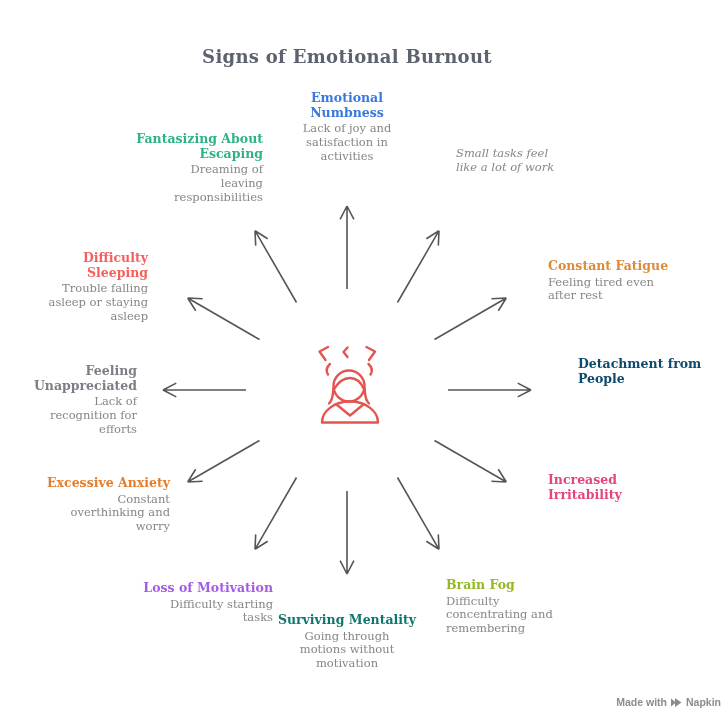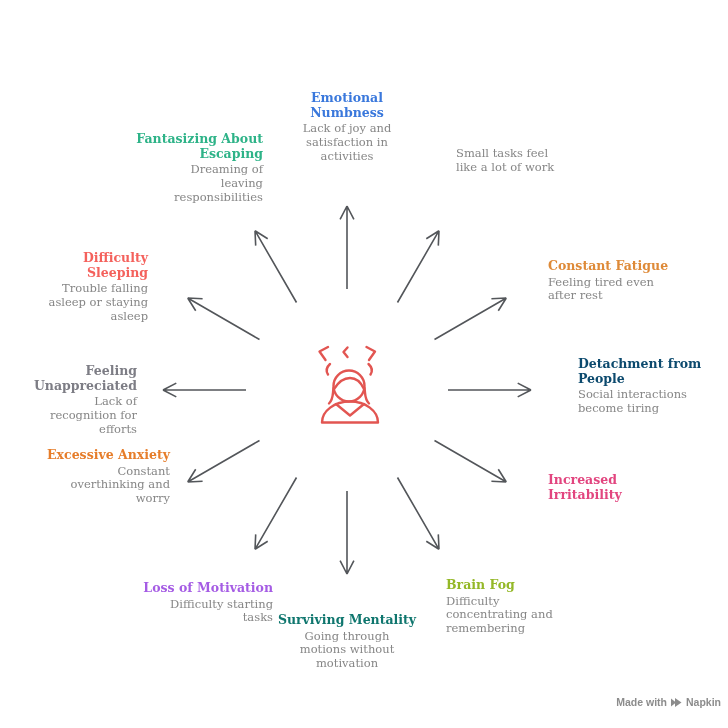--- a/index.html
+++ b/index.html
@@ -19,35 +19,36 @@
   .align-l { text-align:left; }
   .align-r { text-align:right; }
   .pos0  { left:267px; top:91px;  width:160px; }
   .pos1  { left:456px; top:145px; width:135px; }
   .pos2  { left:548px; top:259px; width:150px; }
   .pos3  { left:578px; top:357px; width:145px; }
   .pos4  { left:548px; top:473px; width:145px; }
   .pos5  { left:446px; top:578px; width:145px; }
   .pos6  { left:252px; top:613px; width:190px; }
   .pos7  { left:125px; top:581px; width:148px; }
-  .pos8  { left:25px;  top:448px; width:145px; }
+  .pos8  { left:25px;  top:476px; width:145px; }
   .pos9  { left:6px;   top:364px; width:131px; }
   .pos10 { left:20px;  top:251px; width:128px; }
   .pos11 { left:108px; top:132px; width:155px; }
   .watermark {
     position:absolute; right:7px; bottom:20px;
     display:flex; align-items:center; gap:4px;
     font-family:"Liberation Sans", sans-serif; font-size:10.5px; font-weight:bold;
   }
 </style>
 </head>
 <body>
 
 <div class="canvas">
 
+  <div class="main-title" style="color: rgb(92, 99, 110);">Signs of Emotional Burnout</div>
 
   <svg class="layer" width="728" height="728" viewBox="0 0 728 728">
     <g id="arrows">
         <path d="M347.0 289.0 L347.0 206.0 M340.1 219.3 L347.0 206.0 M353.9 219.3 L347.0 206.0" fill="none" stroke="#53565a" stroke-width="1.6"></path>
         <path d="M397.5 302.5 L439.0 230.7 M426.3 238.7 L439.0 230.7 M438.3 245.6 L439.0 230.7" fill="none" stroke="#53565a" stroke-width="1.6"></path>
         <path d="M434.5 339.5 L506.3 298.0 M491.4 298.7 L506.3 298.0 M498.3 310.7 L506.3 298.0" fill="none" stroke="#53565a" stroke-width="1.6"></path>
         <path d="M448.0 390.0 L531.0 390.0 M517.7 383.1 L531.0 390.0 M517.7 396.9 L531.0 390.0" fill="none" stroke="#53565a" stroke-width="1.6"></path>
         <path d="M434.5 440.5 L506.3 482.0 M498.3 469.3 L506.3 482.0 M491.4 481.3 L506.3 482.0" fill="none" stroke="#53565a" stroke-width="1.6"></path>
         <path d="M397.5 477.5 L439.0 549.3 M438.3 534.4 L439.0 549.3 M426.3 541.3 L439.0 549.3" fill="none" stroke="#53565a" stroke-width="1.6"></path>
         <path d="M347.0 491.0 L347.0 574.0 M353.9 560.7 L347.0 574.0 M340.1 560.7 L347.0 574.0" fill="none" stroke="#53565a" stroke-width="1.6"></path>
@@ -73,33 +74,31 @@
   </svg>
 
   <div class="item pos0 align-c">
     <div class="t" style="color: rgb(58, 120, 220);">Emotional
 Numbness</div>
     <div class="d" style="color: rgb(134, 134, 134);">Lack of joy and
 satisfaction in
 activities</div>
   </div>
   <div class="item pos1 align-l">
-    <div class="d" style="color: rgb(134, 134, 134);">Small tasks feel
+    <div class="d" style="color: rgb(134, 134, 134); font-style: italic;">Small tasks feel
 like a lot of work</div>
   </div>
   <div class="item pos2 align-l">
     <div class="t" style="color: rgb(222, 138, 56);">Constant Fatigue</div>
     <div class="d" style="color: rgb(134, 134, 134);">Feeling tired even
 after rest</div>
   </div>
   <div class="item pos3 align-l">
     <div class="t" style="color: #0c4a6e;">Detachment from
 People</div>
-    <div class="d" style="color: rgb(134, 134, 134);">Social interactions
-become tiring</div>
   </div>
   <div class="item pos4 align-l">
     <div class="t" style="color: rgb(226, 69, 127);">Increased
 Irritability</div>
   </div>
   <div class="item pos5 align-l">
     <div class="t" style="color: rgb(148, 184, 39);">Brain Fog</div>
     <div class="d" style="color: rgb(134, 134, 134);">Difficulty
 concentrating and
 remembering</div>

